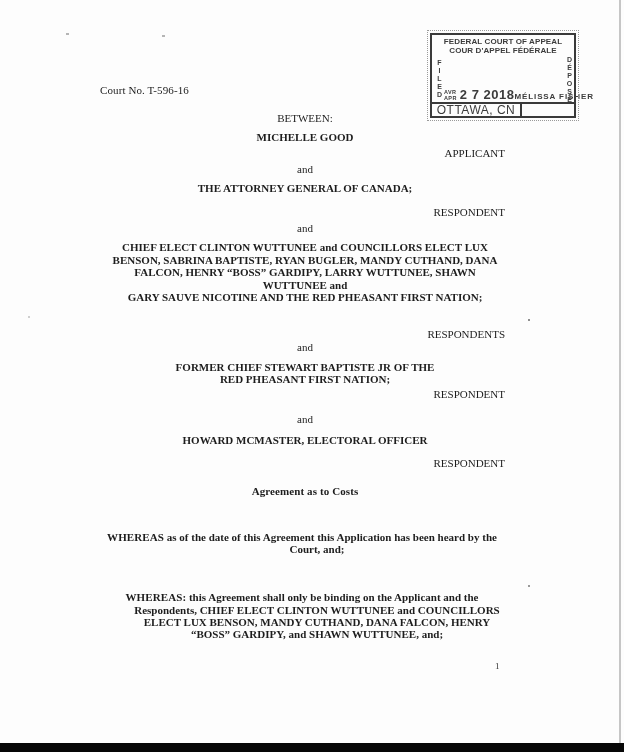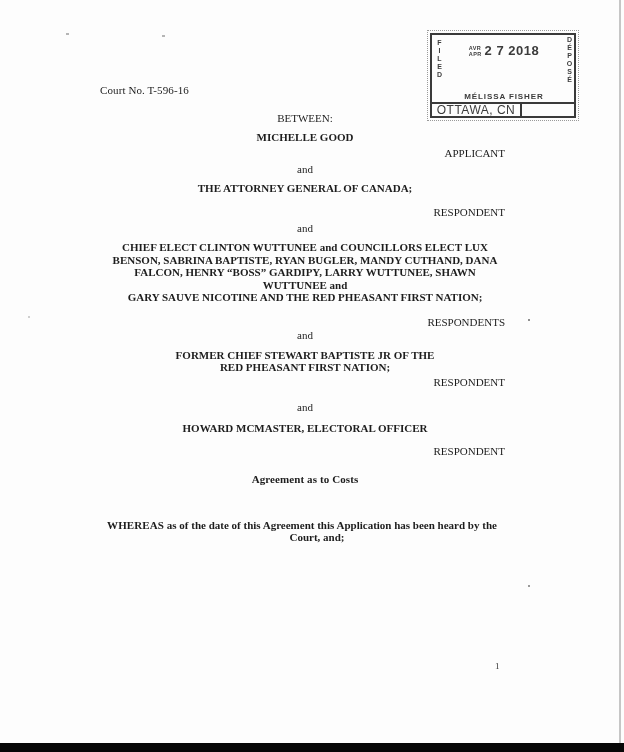--- a/index.html
+++ b/index.html
@@ -24,21 +24,21 @@
   }
   .stamp-header{padding-top:3px;text-align:center;}
   .stamp-header div{font-size:8px;line-height:8.5px;font-weight:600;letter-spacing:.1px;}
   .stamp-mid{flex:1;display:flex;min-height:0;}
   .stamp-vert{
     writing-mode:vertical-lr;text-orientation:upright;
     font-size:7px;font-weight:600;letter-spacing:1px;line-height:10px;
   }
   .stamp-vert.left{padding-top:4px;padding-left:2px;width:10px;}
   .stamp-vert.right{padding-top:1px;width:10px;}
-  .stamp-center{flex:1;display:flex;flex-direction:column;align-items:center;min-width:0;}
+  .stamp-center{flex:1;display:flex;flex-direction:row;align-items:flex-end;min-width:0;}
   .stamp-date-row{margin-top:8px;display:flex;align-items:center;justify-content:center;}
   .stamp-months{display:flex;flex-direction:column;margin-right:3px;}
   .stamp-months div{font-size:5.5px;line-height:6px;font-weight:600;letter-spacing:.4px;}
   .stamp-date{font-size:13px;font-weight:700;letter-spacing:.5px;white-space:nowrap;}
   .stamp-name{
     margin-top:auto;font-size:8px;font-weight:600;letter-spacing:.9px;
     line-height:10px;white-space:nowrap;
   }
   .stamp-bottom{
     border-top:2px solid #3a3a3a;height:12px;display:flex;align-items:center;
@@ -65,21 +65,21 @@
     letter-spacing:.1px;
   }
   .whereas{
     margin:0 0 0 32px;width:380px;padding-left:30px;text-indent:-30px;
     text-align:center;line-height:12.2px;white-space:pre-line;font-weight:bold;
   }
   .whereas b{letter-spacing:.1px;}
   
   .mt-name0{margin-top:6px;} .mt-role0{margin-top:3px;}  .mt-and1{margin-top:3px;}
   .mt-name1{margin-top:6px;}  .mt-role1{margin-top:12px;} .mt-and2{margin-top:3px;}
-  .mt-name2{margin-top:6px;}  .mt-role2{margin-top:12px;} .mt-and3{margin-top:0;}
+  .mt-name2{margin-top:6px;}  .mt-role2{margin-top:24px;} .mt-and3{margin-top:0;}
   .mt-name3{margin-top:7px;}  .mt-role3{margin-top:2px;}  .mt-and4{margin-top:12px;}
   .mt-name4{margin-top:8px;}  .mt-role4{margin-top:11px;}
   .mt-title{margin-top:15px;} .mt-p1{margin-top:33px;}    .mt-p2{margin-top:36px;}
   
   .page-number{position:absolute;left:495px;top:661px;font-size:9px;line-height:10px;color:#333;}
   .scan-bar{position:absolute;left:0;bottom:0;width:100%;height:9px;background:#070707;}
   .scan-right-line{position:absolute;left:619px;top:0;width:2px;height:743px;background:#c6c6c6;}
   .speck{position:absolute;background:#b5b5b5;}
   .speck.s1{left:66px;top:33px;width:3px;height:2px;}
   .speck.s2{left:162px;top:35px;width:3px;height:2px;}
@@ -88,20 +88,24 @@
   .speck.s5{left:528px;top:585px;width:2px;height:2px;background:#9a9a9a;}
 </style>
 </head>
 <body>
 
 <div class="page">
 
   <div class="court-no">Court No. T-596-16</div>
 
   <div class="stamp">
+    <div class="stamp-header">
+      <div>FEDERAL COURT OF APPEAL</div>
+      <div>COUR D'APPEL FÉDÉRALE</div>
+    </div>
     <div class="stamp-mid">
       <div class="stamp-vert left">FILED</div>
       <div class="stamp-center">
         <div class="stamp-date-row">
           <div class="stamp-months">
             <div>AVR</div>
             <div>APR</div>
           </div>
           <div class="stamp-date">2 7 2018</div>
         </div>
@@ -142,20 +146,24 @@
     <div class="and-row mt-and4">and</div>
 
     <div class="party-name mt-name4">HOWARD MCMASTER, ELECTORAL OFFICER</div>
     <div class="party-role mt-role4">RESPONDENT</div>
 
     <div class="doc-title mt-title">Agreement as to Costs</div>
 
     <p class="whereas mt-p1"><b>WHEREAS</b><span> as of the date of this Agreement this Application has been heard by the
 Court, and;</span></p>
 
+    <p class="whereas mt-p2"><b>WHEREAS:</b><span> this Agreement shall only be binding on the Applicant and the
+Respondents, CHIEF ELECT CLINTON WUTTUNEE and COUNCILLORS
+ELECT LUX BENSON, MANDY CUTHAND, DANA FALCON, HENRY
+“BOSS” GARDIPY, and SHAWN WUTTUNEE, and;</span></p>
   </div>
 
   <div class="page-number">1</div>
 
   <div class="speck s1"></div>
   <div class="speck s2"></div>
   <div class="speck s3"></div>
   <div class="speck s4"></div>
   <div class="speck s5"></div>
 

